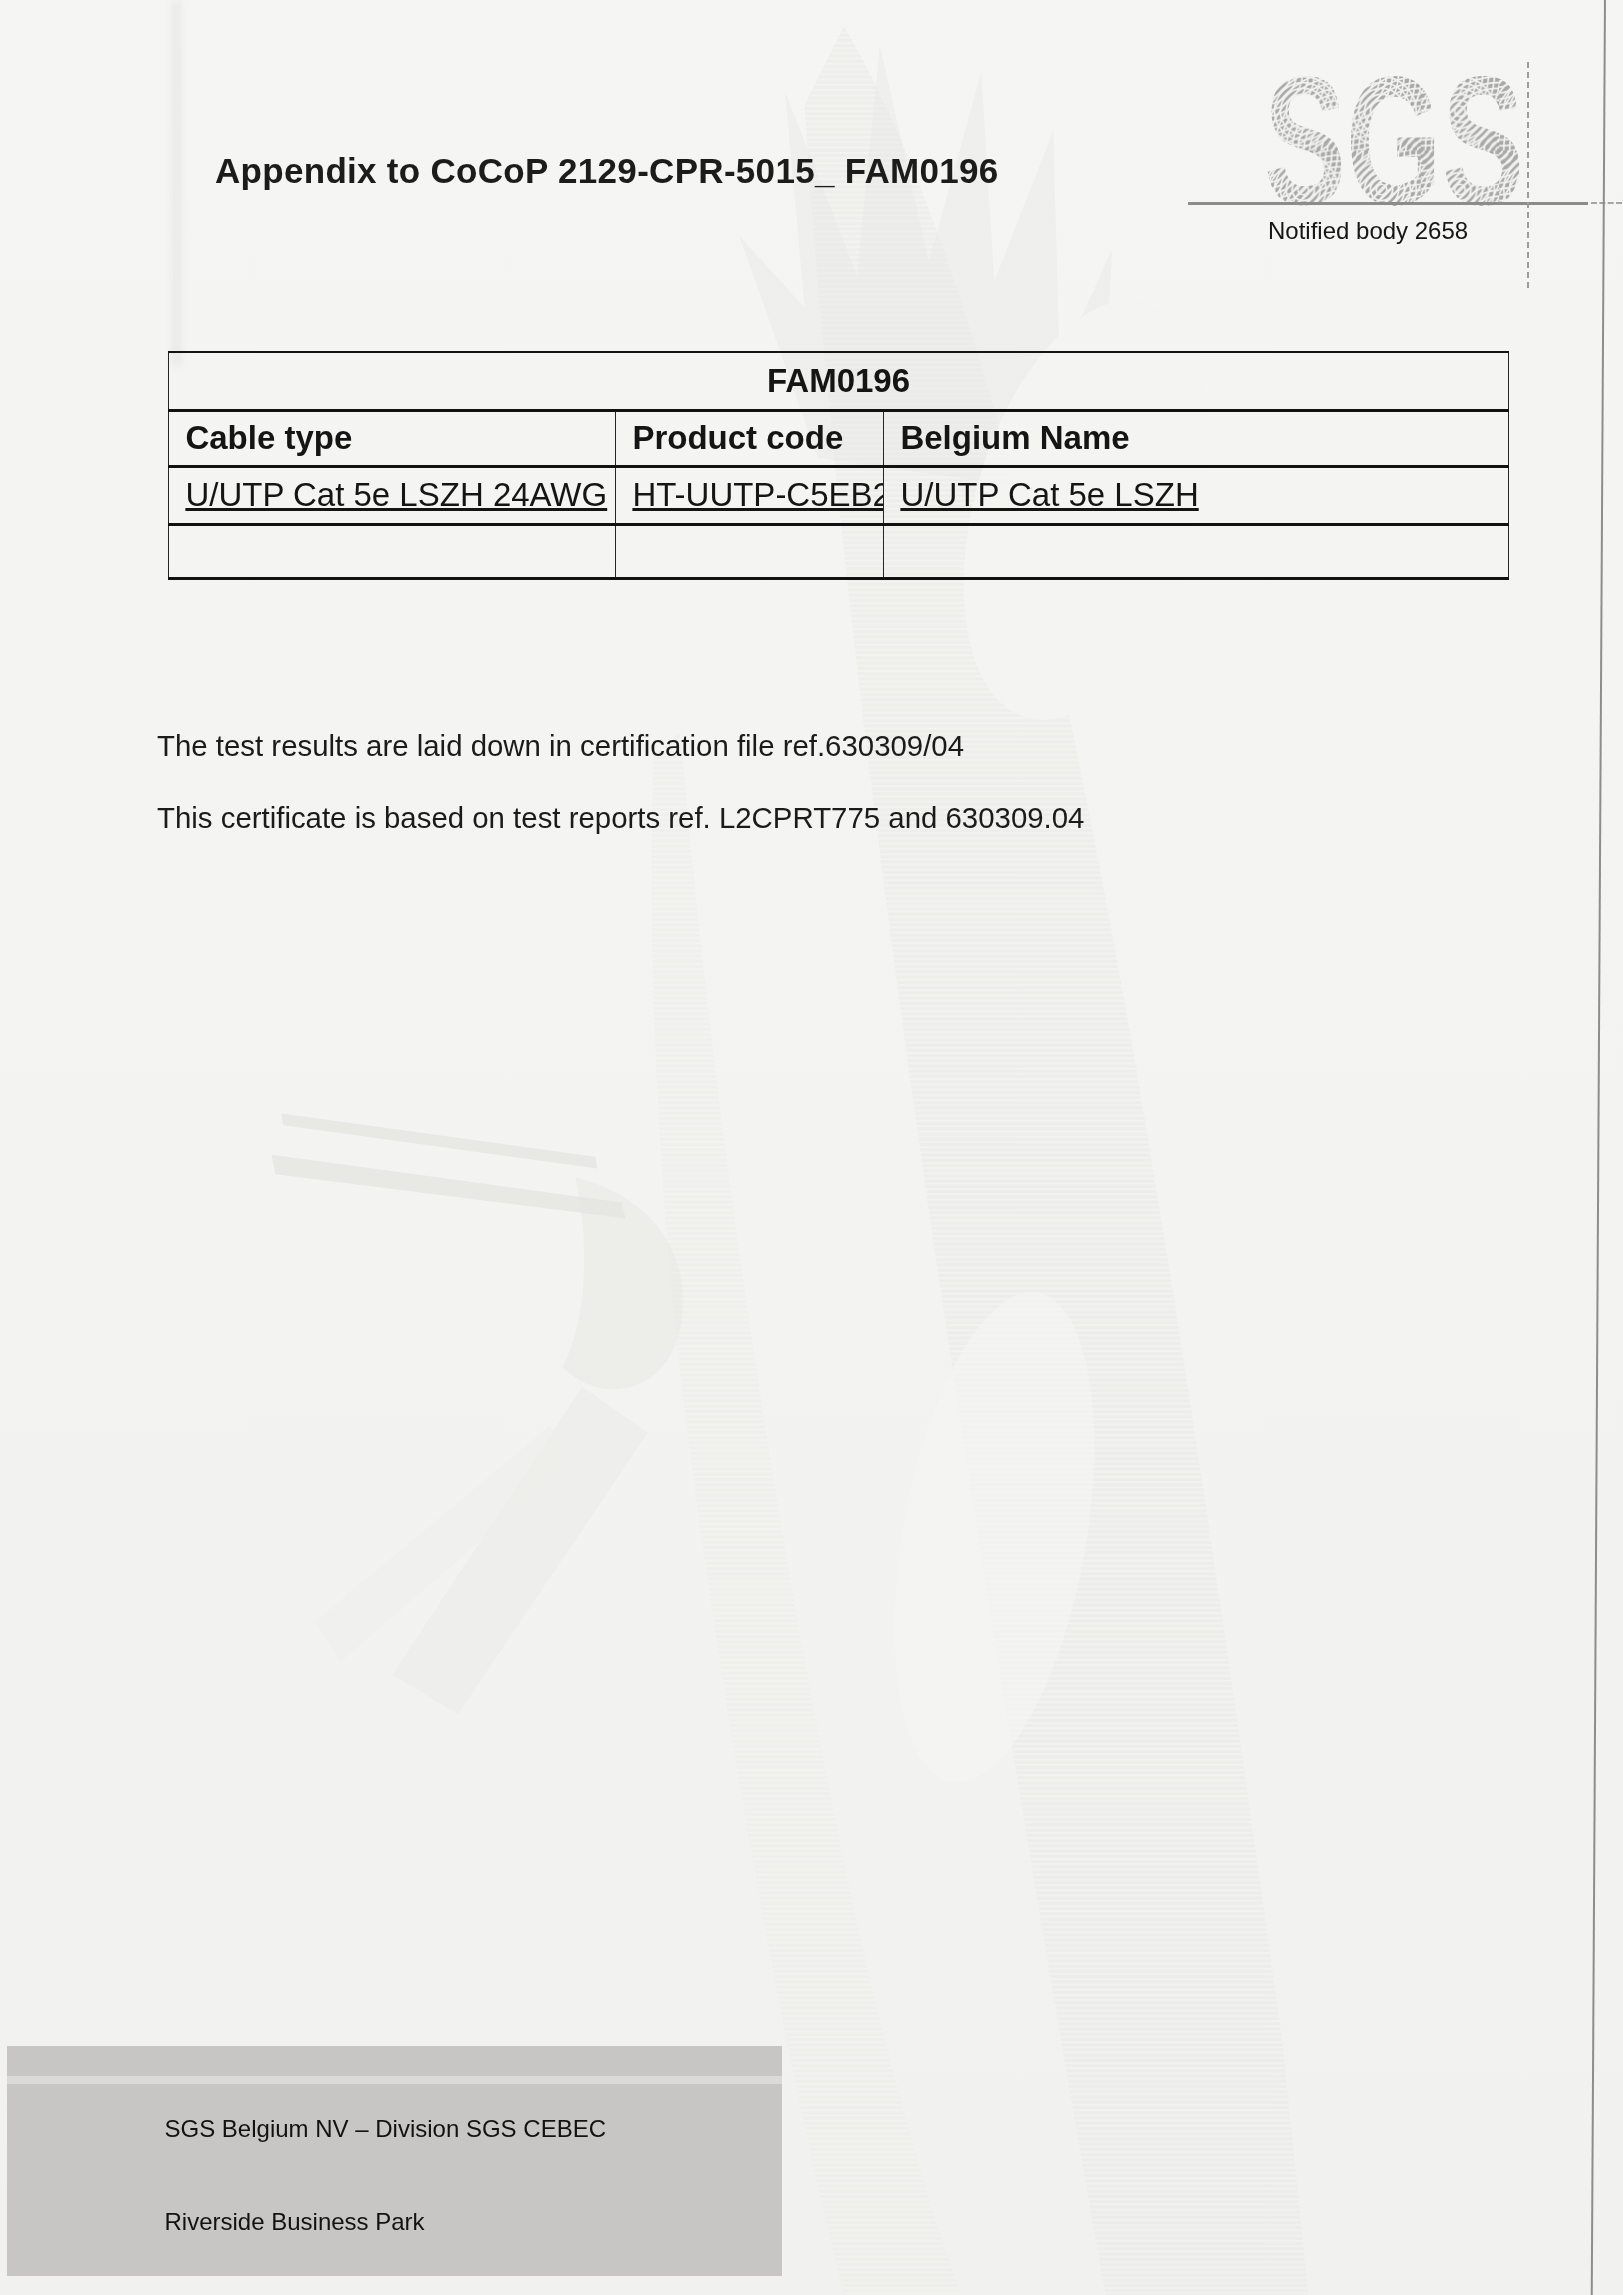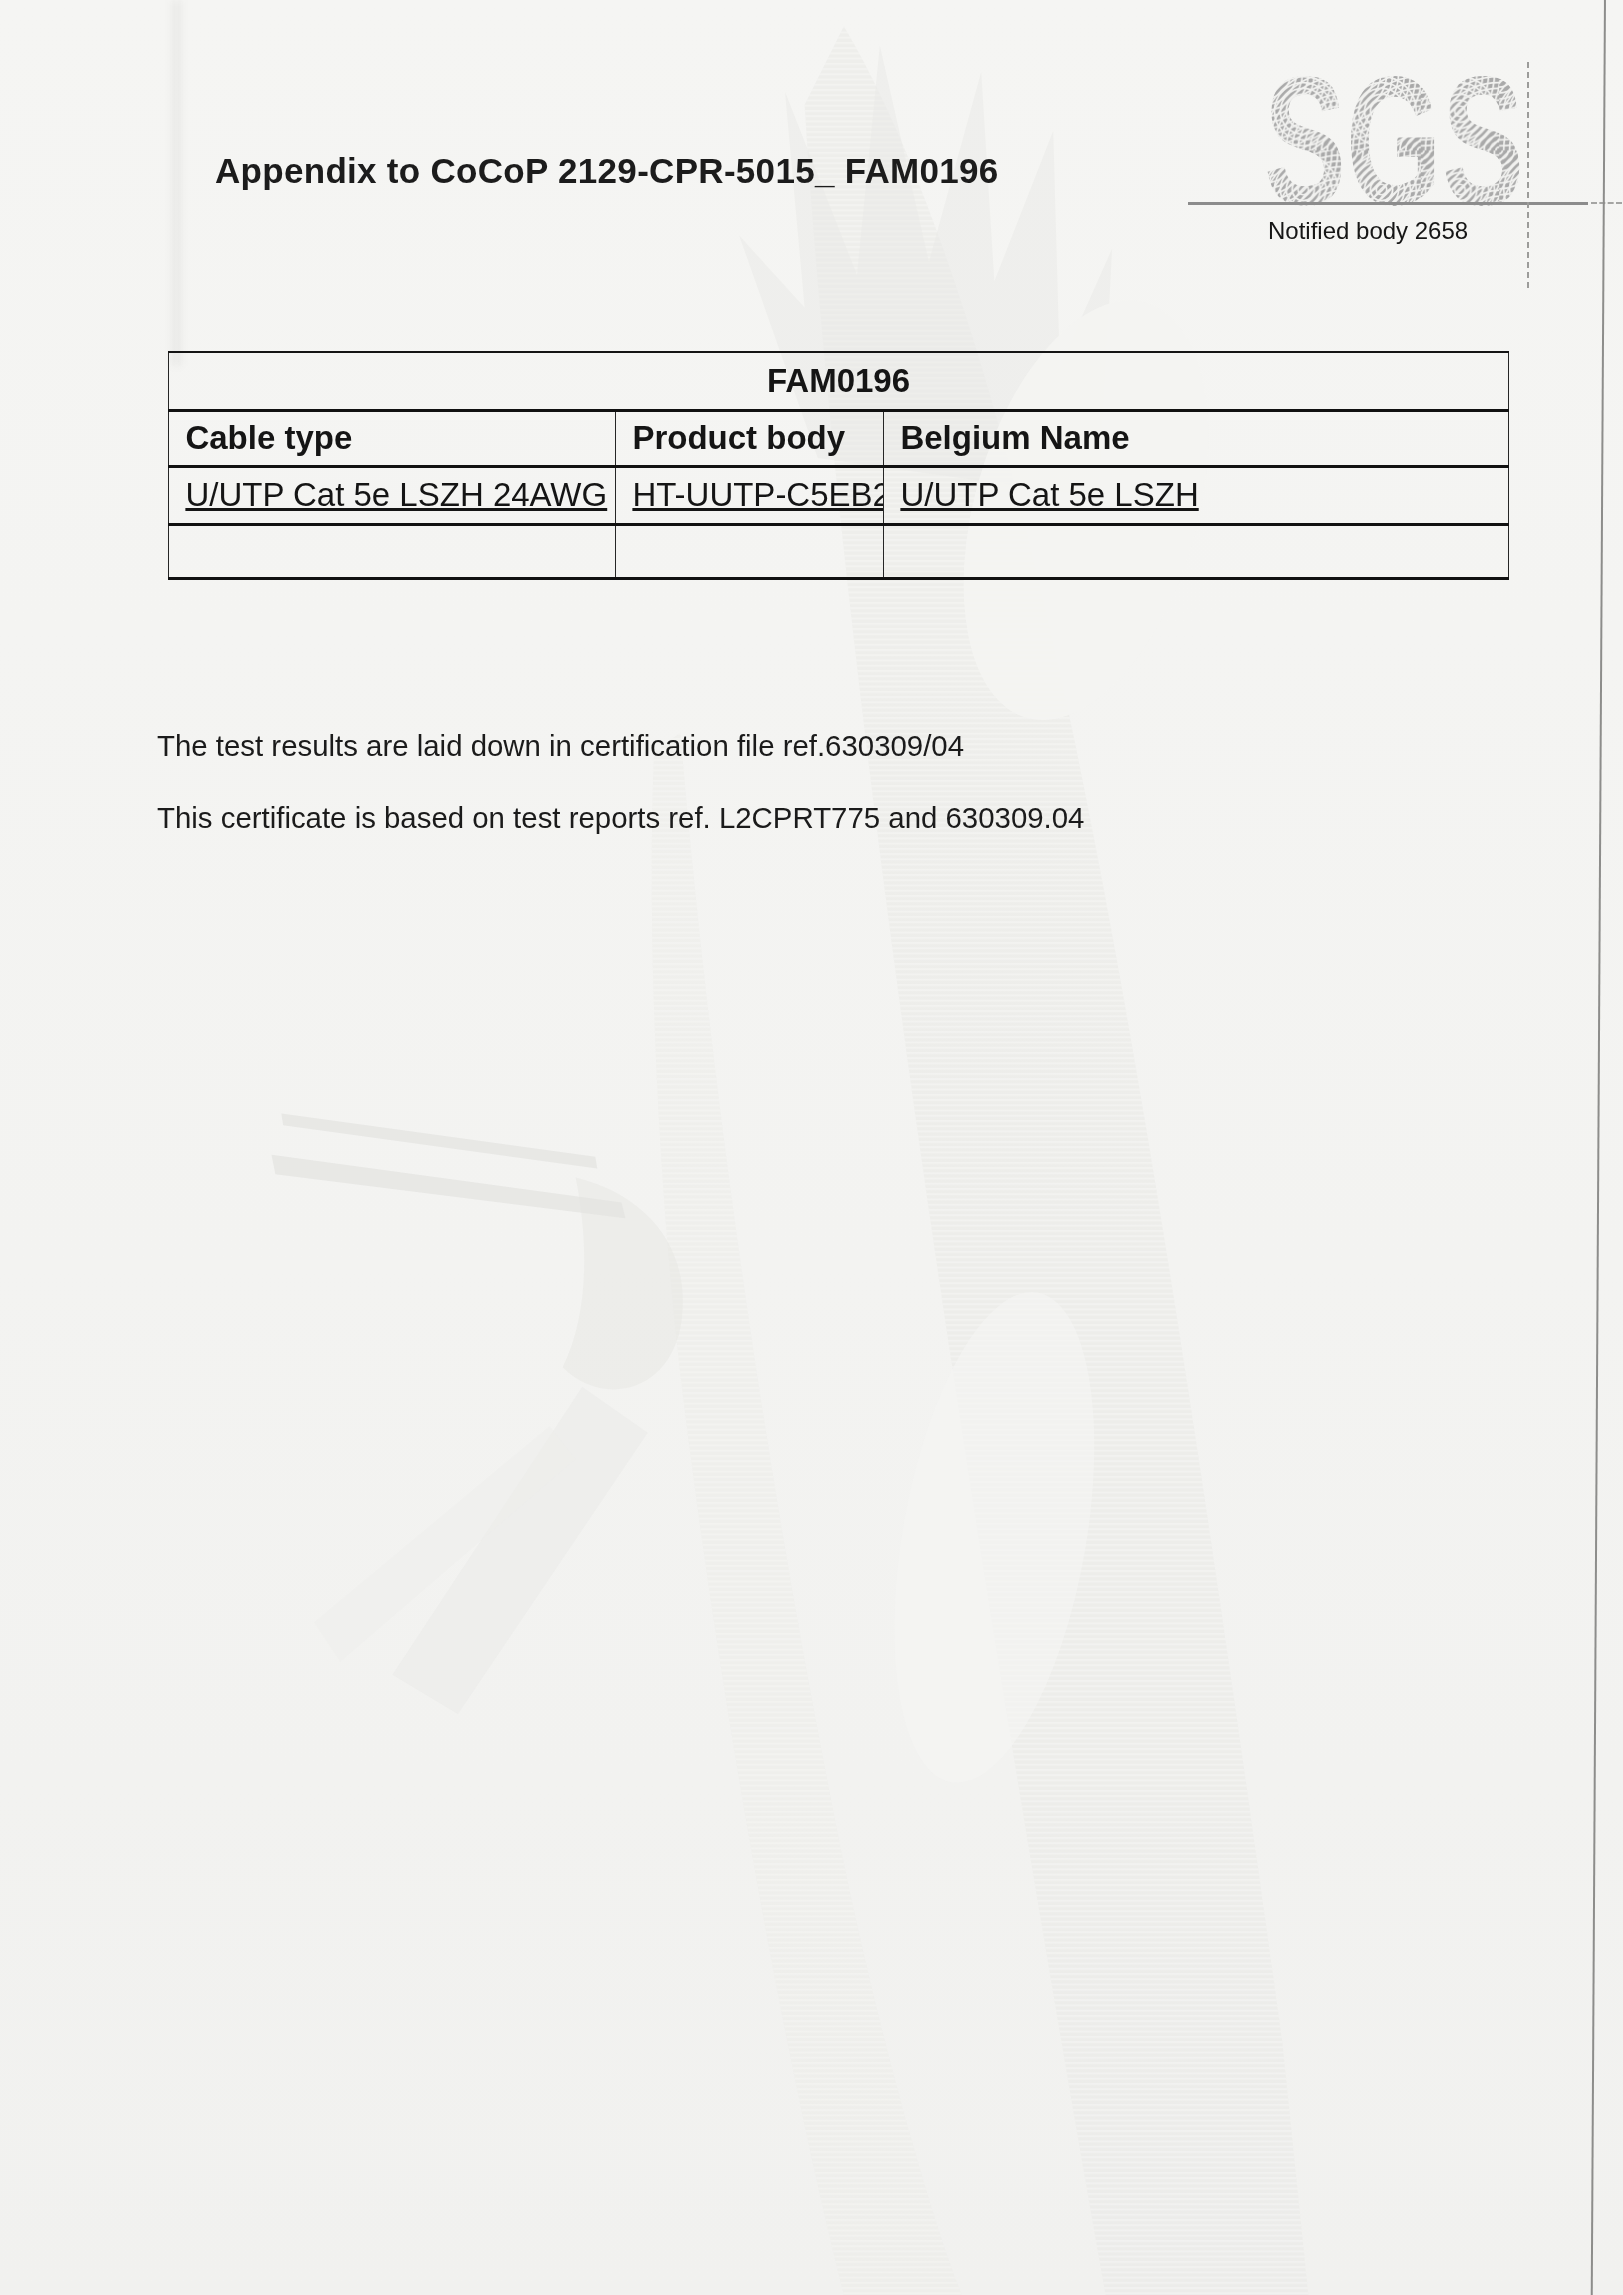--- a/index.html
+++ b/index.html
@@ -184,36 +184,47 @@
       <col style="width:447px">
         <col style="width:268px">
         <col style="width:625px">
     </colgroup>
     <tbody>
         <tr class="r-title">
       <td class="tbl-title-cell" colspan="3">FAM0196</td>
     </tr>
     <tr class="r-head">
       <th>Cable type</th>
-      <th>Product body</th>
+      <th>Product code</th>
       <th>Belgium Name</th>
     </tr>
     <tr class="r-data row-data">
       <td>U/UTP Cat 5e LSZH 24AWG</td>
       <td>HT-UUTP-C5EB2</td>
       <td>U/UTP Cat 5e LSZH</td>
     </tr>
     <tr class="r-empty row-empty">
       <td></td>
       <td></td>
       <td></td>
     </tr>
   </tbody>
     </table>
 
   <div class="statement one">The test results are laid down in certification file ref.630309/04</div>
   <div class="statement two">This certificate is based on test reports ref. L2CPRT775 and 630309.04</div>
 
+  <div class="footer-box">
+    <div class="light-band"></div>
+    <div class="footer-lines">
+      <div>SGS Belgium NV – Division SGS CEBEC</div>
+      <div>Riverside Business Park</div>
+      
+      
+      
+      
+    </div>
+  </div>
 
   <div class="page-edge-line"></div>
 
 </div>
 
 
 </body></html>

